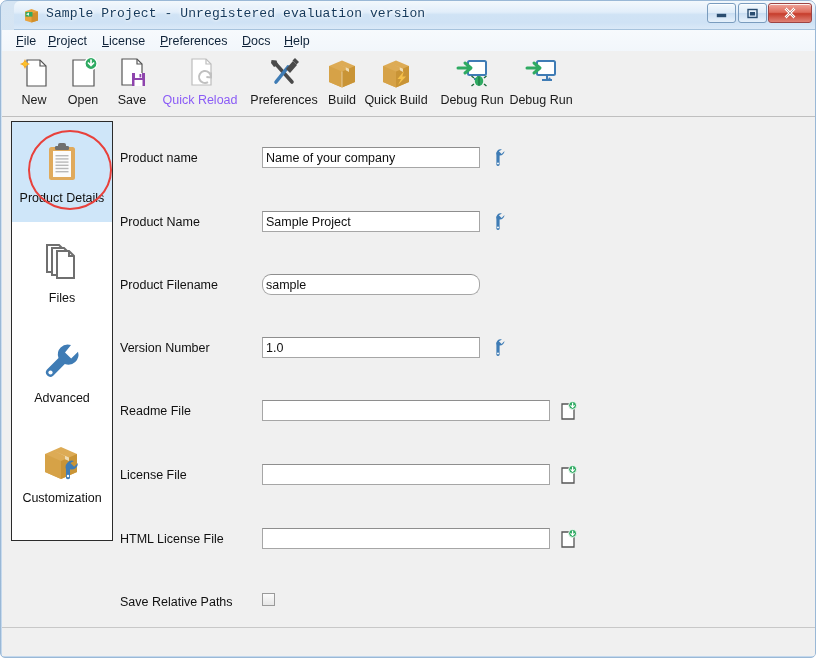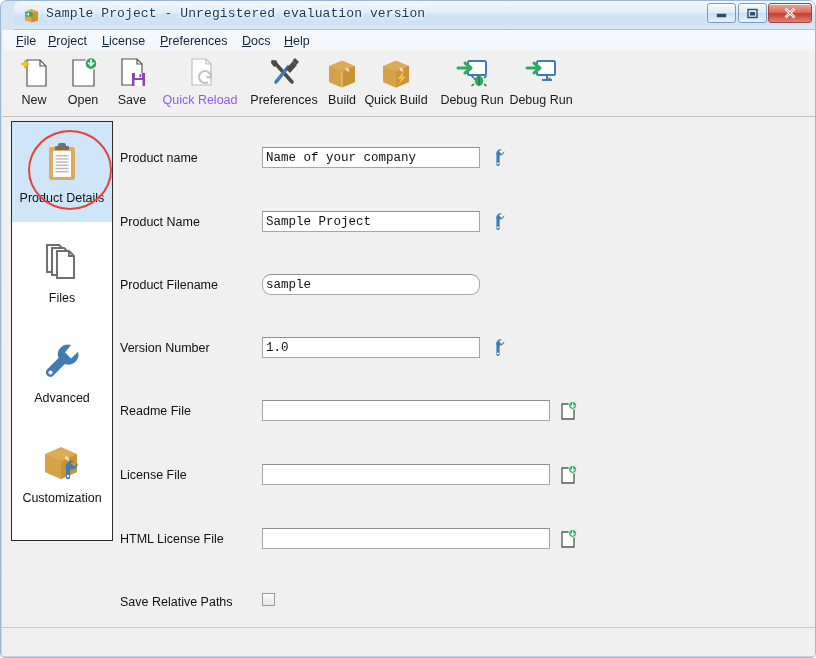--- a/index.html
+++ b/index.html
@@ -165,21 +165,21 @@
     font-size: 12.5px; color: #101010;
     white-space: nowrap;
   }
   .finput {
     position: absolute; top: 0;
     height: 21px;
     box-sizing: border-box;
     background: #ffffff;
     border: 1px solid #a6a6a6;
     border-top-color: #8e8e8e;
-    font-family: Liberation Mono, monospace;
+    font-family: Liberation Sans, sans-serif;
     font-size: 12.5px;
     color: #101010;
     padding: 0 3px;
     outline: none;
   }
   .fbtn-ico {
     position: absolute; top: 1px;
     width: 20px; height: 20px;
   }
   .fcheck {

